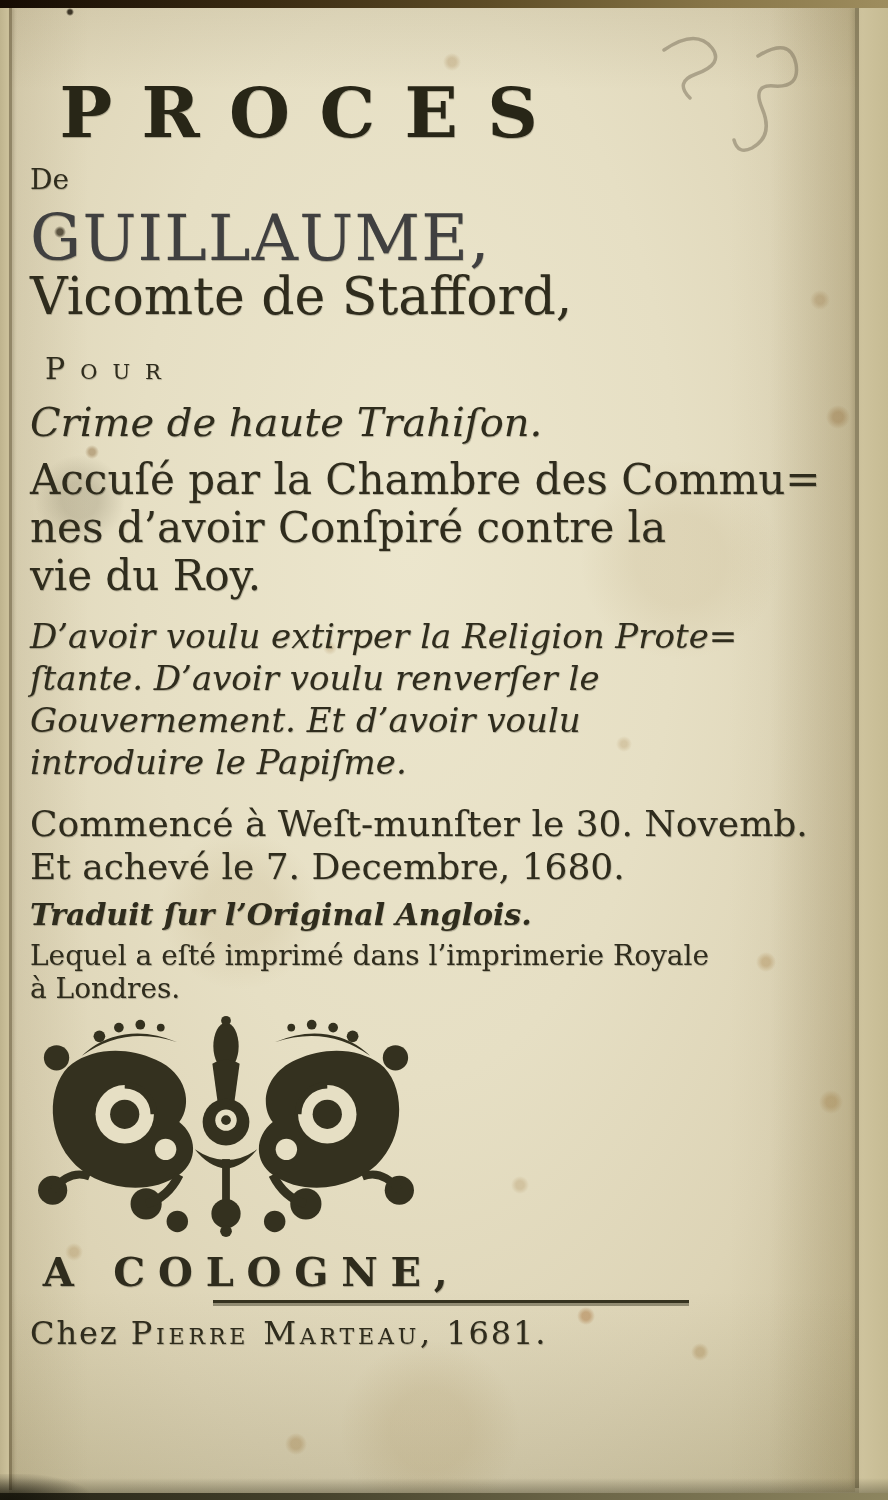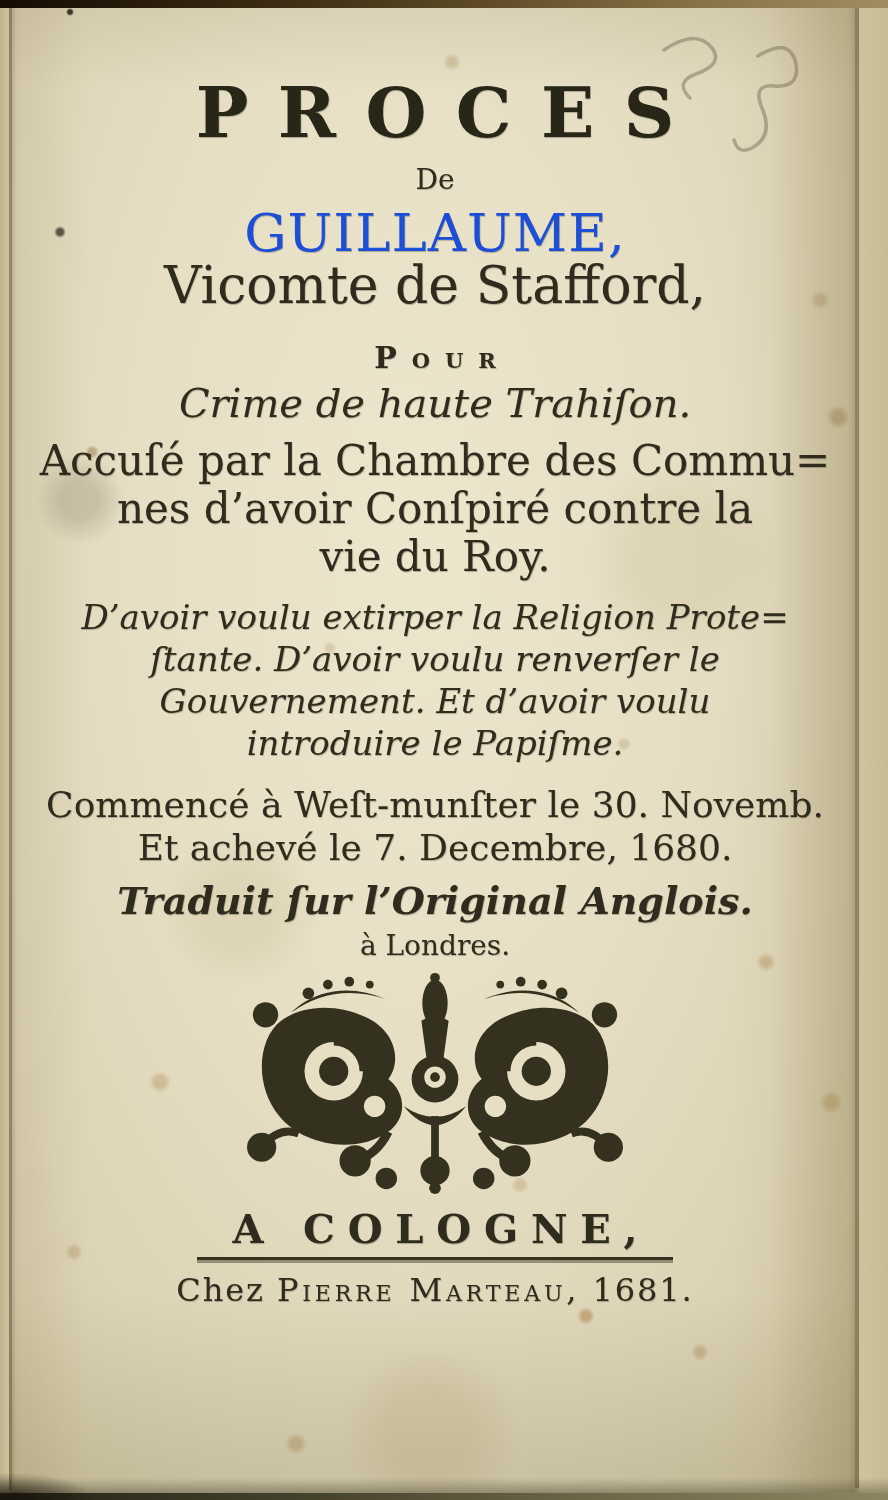--- a/index.html
+++ b/index.html
@@ -87,35 +87,35 @@
       radial-gradient(circle at 430px 1430px, rgba(150,120,60,.12) 0 40px, rgba(150,120,60,0) 90px),
       radial-gradient(circle at 240px 910px, rgba(150,120,60,.10) 0 35px, rgba(150,120,60,0) 80px),
       radial-gradient(circle at 680px 560px, rgba(150,120,60,.10) 0 45px, rgba(150,120,60,0) 100px);
   }
 
   
   .pencil{position:absolute;left:630px;top:22px;width:220px;height:170px;z-index:3;opacity:.6;}
 
   
   .content{
-    position:absolute;left:14px;top:0;width:842px;height:1444px;z-index:4;
+    position:absolute;left:30px;top:0;width:842px;height:1444px;z-index:4;
     padding-top:78px;box-sizing:border-box;
-    text-align:center;color:#2f2c1d;
+    text-align:left;color:#2f2c1d;
   }
   .content div{text-shadow:0.6px 0.6px 0.7px rgba(47,44,29,.30);}
   .t-proces{font-size:70px;line-height:1.0;letter-spacing:.42em;text-indent:.42em;font-weight:bold;color:#282617;}
   .t-de{font-size:28px;line-height:1.0;margin-top:18px;}
-  .t-guillaume{font-size:53px;line-height:1.0;margin-top:12px;letter-spacing:.02em;color:#1d4ed8;}
+  .t-guillaume{font-size:64px;line-height:1.0;margin-top:12px;letter-spacing:.02em;color:#404040;}
   .t-vicomte{font-size:52px;line-height:1.0;}
-  .t-pour{font-size:30px;line-height:1.0;margin-top:32px;font-variant:small-caps;letter-spacing:.5em;text-indent:.5em;font-weight:bold;}
-  .t-crime{font-size:40px;line-height:1.1;margin-top:8px;font-style:italic;}
+  .t-pour{font-size:30px;line-height:1.0;margin-top:32px;font-variant:small-caps;letter-spacing:.5em;text-indent:.5em;font-weight:normal;}
+  .t-crime{font-size:40px;line-height:1.1;margin-top:16px;font-style:italic;}
   .t-accu{font-size:42px;line-height:1.145;margin-top:12px;}
   .t-charges{font-size:34px;line-height:1.235;margin-top:16px;font-style:italic;}
   .t-dates{font-size:36px;line-height:1.195;margin-top:18px;}
-  .t-traduit{font-size:38px;line-height:1.16;margin-top:10px;font-style:italic;font-weight:bold;}
+  .t-traduit{font-size:30px;line-height:1.16;margin-top:10px;font-style:italic;font-weight:bold;}
   .t-lequel{font-size:28px;line-height:1.18;margin-top:6px;}
   .ornament-wrap{margin-top:8px;height:226px;}
   .t-cologne{font-size:40px;line-height:1.05;margin-top:12px;letter-spacing:.32em;text-indent:.32em;font-weight:bold;}
   .imprint-rule{width:476px;height:3px;margin:7px auto 0;background:#35321f;box-shadow:0 3px 0 rgba(53,50,31,.45);}
   .t-chez{font-size:32px;line-height:1.0;margin-top:14px;letter-spacing:.06em;}
   .sc{font-variant:small-caps;letter-spacing:.12em;}
 </style>
 </head>
 <body>
 
@@ -152,20 +152,21 @@
     </div>
 
     <div class="t-dates">
       <div>Commencé à Weſt-munſter le 30. Novemb.</div>
       <div>Et achevé le 7. Decembre, 1680.</div>
     </div>
 
     <div class="t-traduit">Traduit ſur l’Original Anglois.</div>
 
     <div class="t-lequel">
+      <div>Lequel a eſté imprimé dans l’imprimerie Royale</div>
       <div>à Londres.</div>
     </div>
 
     <div class="ornament-wrap">
       <svg width="392" height="224" viewBox="0 0 400 230">
         <defs>
           <g id="sideM">
             <path d="M42,52 C18,70 14,118 40,150 C64,180 118,190 152,166 C172,152 170,126 152,112 C166,94 160,62 128,48 C98,34 64,36 42,52 Z" fill="#34311f"></path>
             <circle cx="96" cy="104" r="30" fill="#e6dfc4"></circle>
             <circle cx="96" cy="104" r="15" fill="#34311f"></circle>

